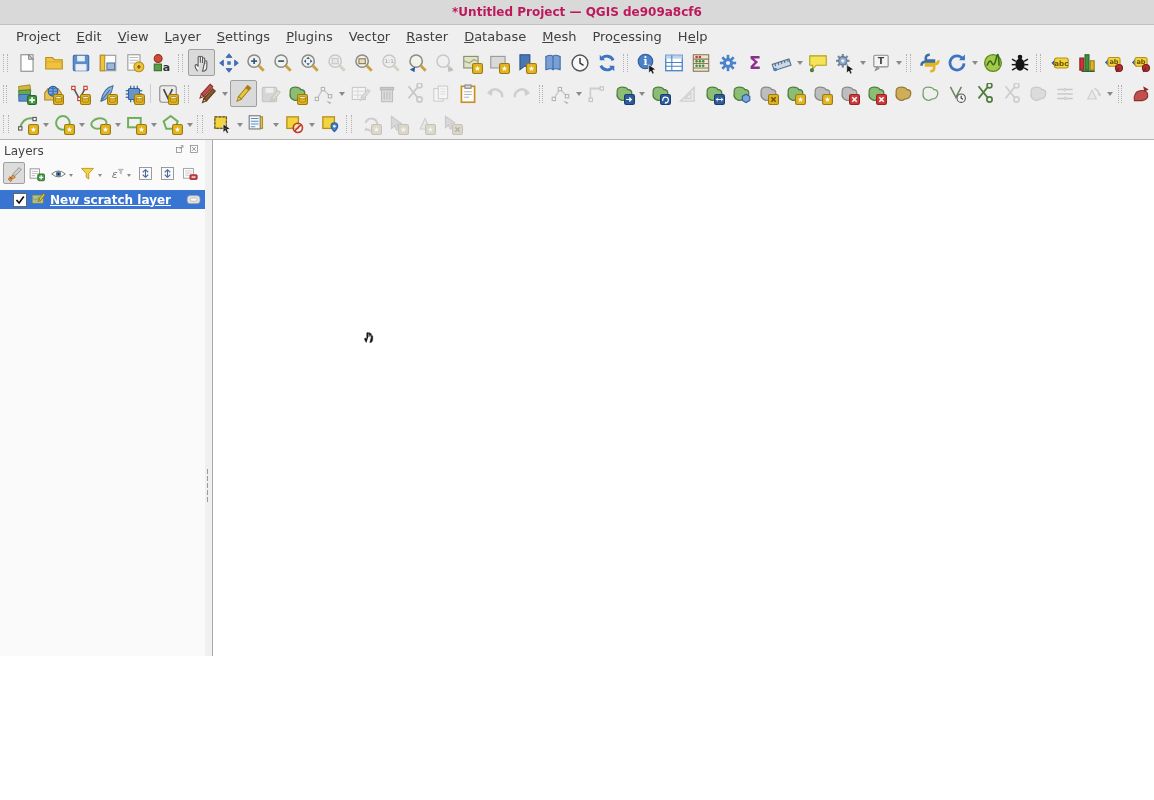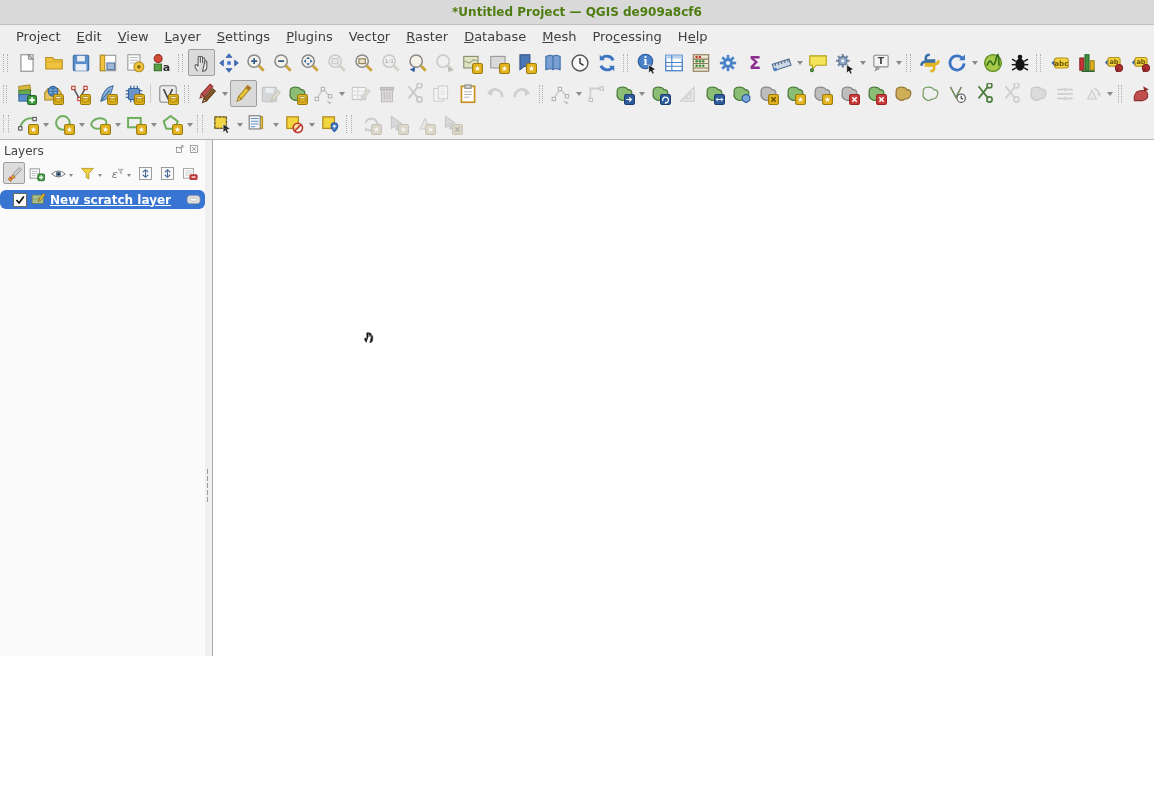--- a/index.html
+++ b/index.html
@@ -1,19 +1,19 @@
 <!DOCTYPE html>
 <html><head>
 <meta charset="utf-8">
 <style>
   html,body{margin:0;padding:0}
   body{width:1154px;height:800px;overflow:hidden;background:#fff;
        font-family:"DejaVu Sans","Liberation Sans",sans-serif;-webkit-font-smoothing:antialiased}
   .titlebar{height:24px;background:#d9d9d9;border-bottom:1px solid #c0c0c0;display:flex;
-            align-items:center;justify-content:center;font-size:12px;font-weight:bold;color:#4d7c0f}
+            align-items:center;justify-content:center;font-size:12px;font-weight:bold;color:#be185d}
   .menubar{height:22px;background:#efefef;display:flex;align-items:center;padding-left:8px;
            font-size:13px;color:#404040}
   .menu-item{padding:2px 8px;cursor:default}
   .menu-item .mn{text-decoration:underline}
   .toolbars{background:#efefef;border-bottom:1px solid #b5b5b5}
   .tb-row{display:flex;align-items:center;height:31px;overflow:hidden;white-space:nowrap}
   .tb-row.r3{height:30px}
   .grp{display:flex;align-items:center}
   .handle{width:4px;height:18px;border-left:1px dotted #b0b0b0;border-right:1px dotted #b0b0b0;margin:0 5px 0 3px}
   .sep{width:1px;height:19px;background:#cdcdcd;margin:0 3px}
@@ -1088,21 +1088,21 @@
           <div class="p-btn">
             <svg width="17" height="17" viewBox="0 0 20 20" font-family="DejaVu Sans,sans-serif">
               <rect x="3" y="4" width="11.5" height="11.5" fill="#fdfdfd" stroke="#999"></rect>
               <path d="M5 7 h7.5 M5 9.5 h7.5 M5 12 h5" stroke="#c5c5c5"></path>
               <rect x="10.5" y="11.5" width="8.5" height="5.5" rx="1" fill="#d04040" stroke="#962b2b"></rect>
               <path d="M12.5 14.2 h4.5" stroke="#fff" stroke-width="1.5"></path>
             </svg>
           </div>
         </div>
       <div class="layer-tree" id="layerTree">
-          <div class="layer-row" style="background: rgb(56, 117, 210); border-radius: 6px;">
+          <div class="layer-row" style="background: rgb(56, 117, 210);">
             <span class="cbx">
               <svg width="10" height="10" viewBox="0 0 10 10">
                 <path d="M1.5 5 l2.6 3 L8.8 1.6" fill="none" stroke="#111" stroke-width="1.7"></path>
               </svg>
             </span>
             <span class="layer-ico">
               <svg width="15" height="15" viewBox="0 0 20 20" font-family="DejaVu Sans,sans-serif">
                 <rect x="1.5" y="4" width="15" height="11.5" fill="#aabf8e" stroke="#667a55"></rect>
                 <path d="M1.5 8 l5 2.5 4.5-3.5 5.5 2" fill="none" stroke="#7a9162"></path>
                 <g transform="rotate(40 13 8)">

